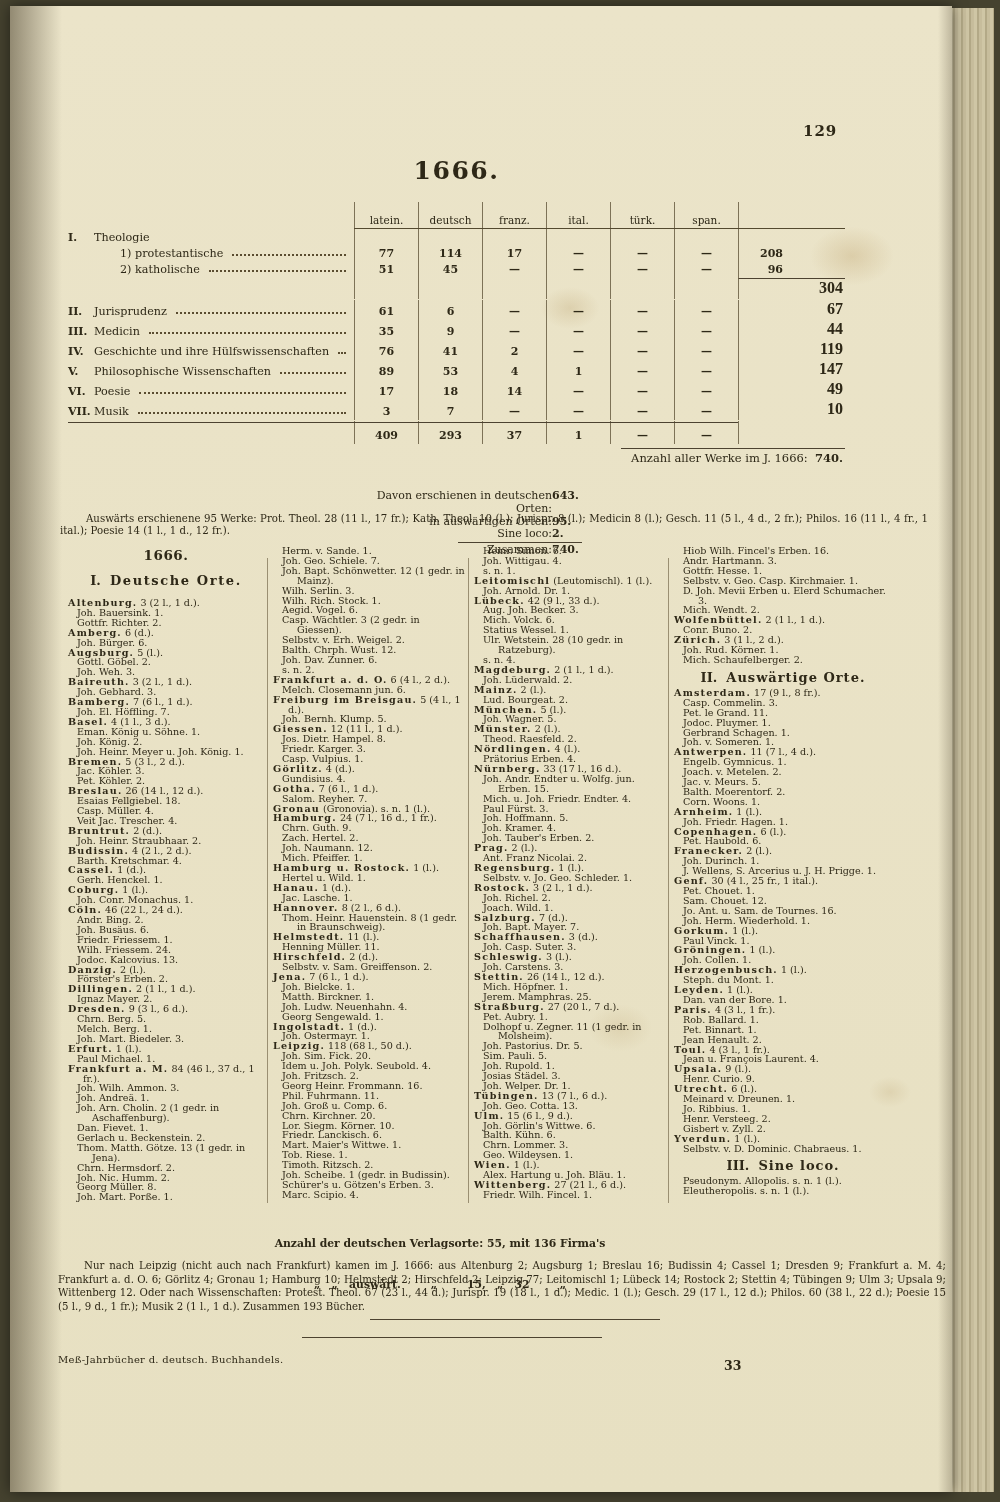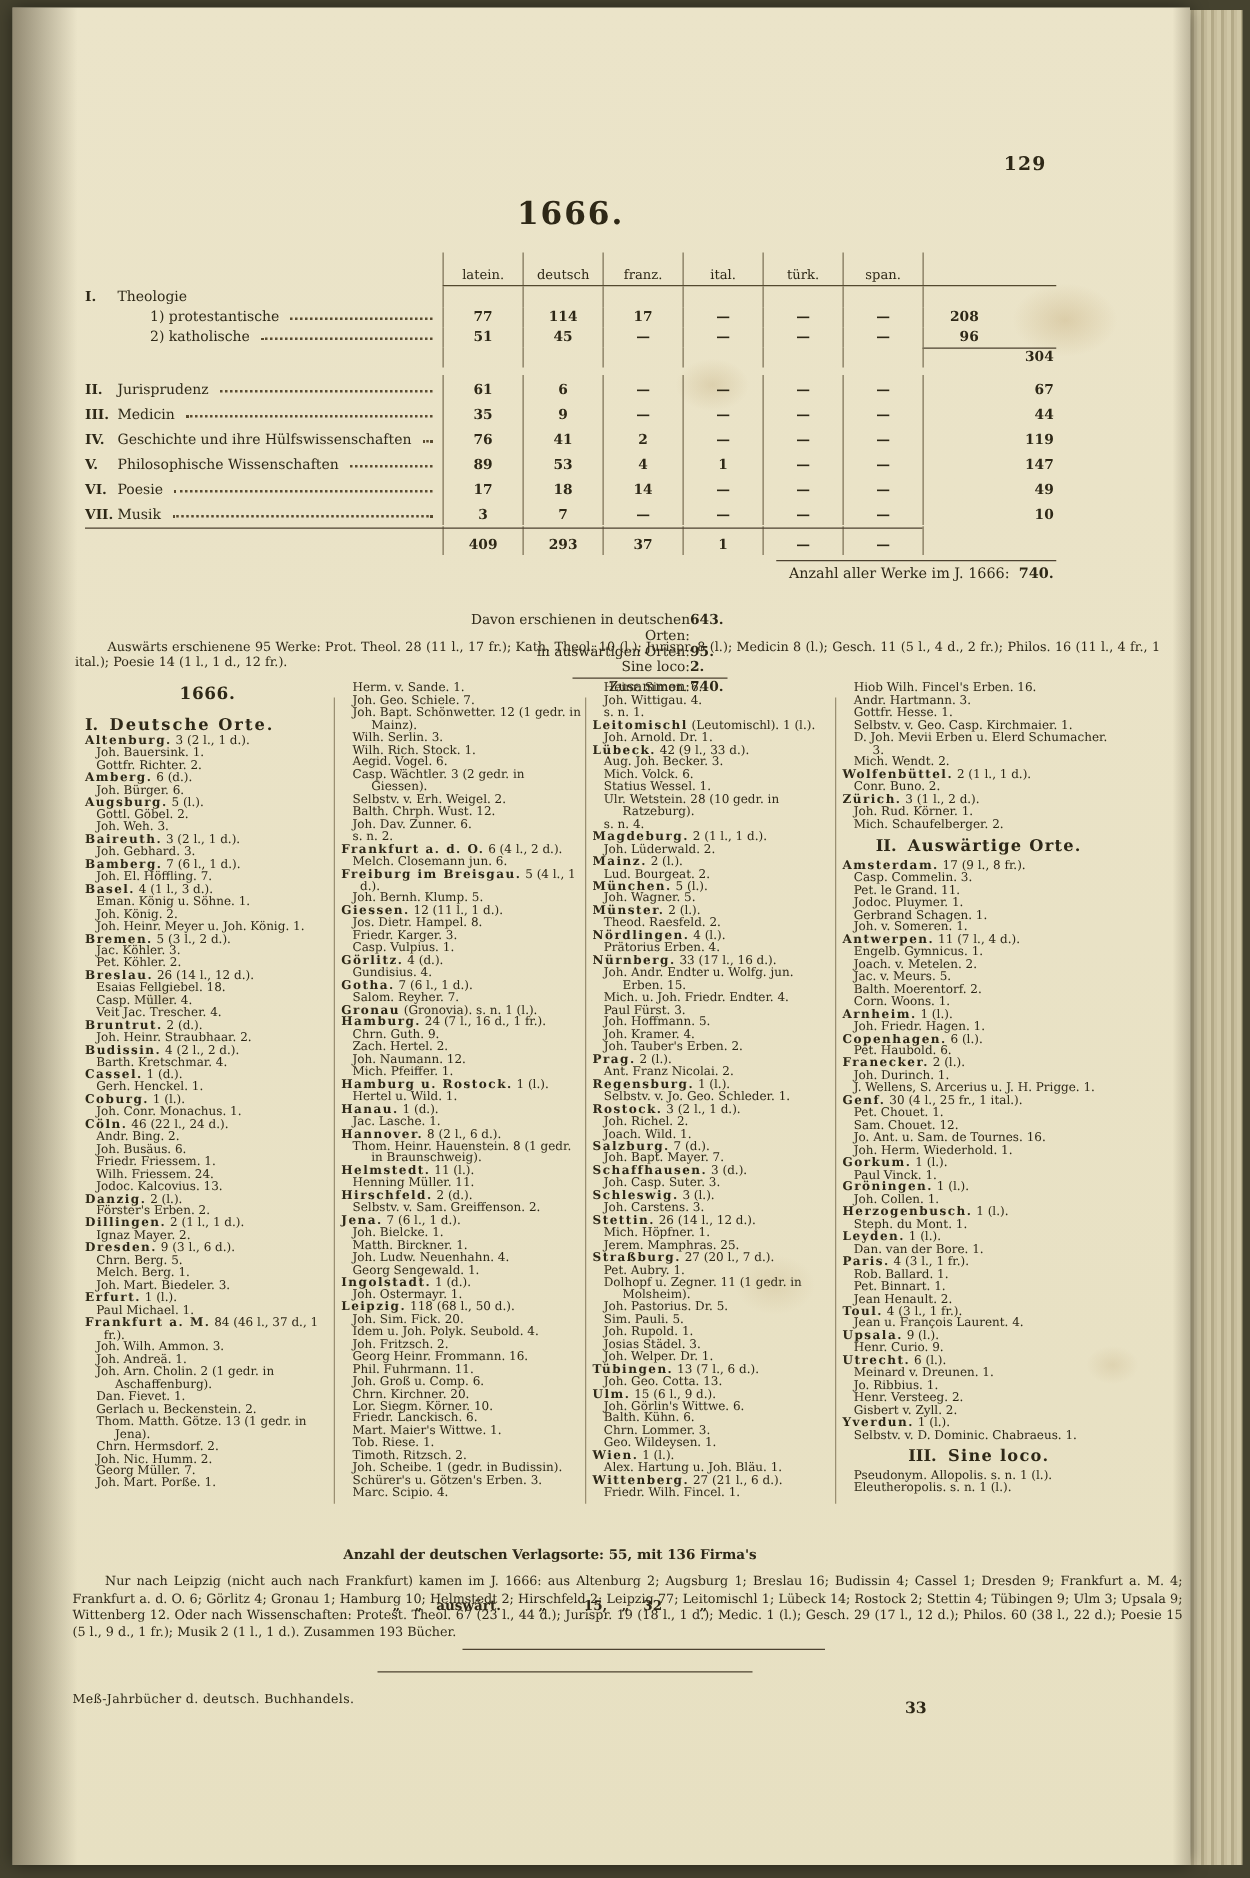--- a/index.html
+++ b/index.html
@@ -32,21 +32,21 @@
   .thead{height:26px;}
   .th{font-weight:400!important;font-size:10.5px!important;padding-bottom:4px;}
   .tnum{font-size:11px;font-weight:700;padding-bottom:2px;}
   .tlabel{font-size:11.2px;padding-bottom:2px;}
   .tlabel .lt{white-space:nowrap;}
   .tlabel.ind .lt{margin-left:26px;}
   .dots{flex:1;border-bottom:2px dotted #5a4c30;margin:0 8px 4px 9px;}
   .tv,.tsub{border-left:1px solid #7d7257;}
   .tv{justify-content:center;font-weight:700;font-size:11px;padding-bottom:2px;}
   .tsub{justify-content:flex-end;font-weight:700;font-size:11px;padding:0 5px 2px 0;}
-  .tgrand{justify-content:flex-end;font-weight:700;font-size:11px;padding:0 2px 2px 0;}
+  .tgrand{justify-content:flex-end;font-weight:700;font-size:16px;padding:0 2px 2px 0;font-family:Liberation Serif, serif;}
   .trow.t1{height:17px;}
   .trow.sub{height:16px;}
   .trow.subtotal{height:16px;margin-bottom:6px;}
   .trow.subtotal .ruled{border-top:1.2px solid #4c4230;}
   .trow.main{height:20px;}
   .trow.totals{height:23px;position:relative;margin-top:1px;}
   .trow.totals::before{content:"";position:absolute;left:0;right:107px;top:1px;border-top:1.3px solid #4c4230;}
   .hrule{height:1.2px;background:#53492f;margin-left:286px;width:491px;}
   .anzahl{text-align:right;margin-top:3px;}
   .anz-inner{display:inline-block;border-top:1.2px solid #4c4230;padding:2px 2px 0 10px;font-size:11.5px;}
@@ -65,21 +65,21 @@
   
   .directory{position:absolute;left:58px;top:540px;width:824px;height:694px;}
   .vr{position:absolute;top:12px;width:1px;height:645px;background:#9a8f72;}
   .vr1{left:199px;}.vr2{left:400px;}.vr3{left:600px;}
   .lcol{position:absolute;top:0;}
   .c1{left:0;width:196px;}
   .c2{left:205px;width:192px;}
   .c3{left:406px;width:191px;}
   .c4{left:606px;width:218px;}
   .col-year{text-align:center;font-weight:700;font-size:13.5px;margin:1px 0 10px;letter-spacing:.5px;}
-  .col-sect{font-weight:700;font-size:13px;}
+  .col-sect{text-align:center;font-weight:700;font-size:13px;margin-bottom:10px;}
   .sect-t{letter-spacing:1.6px;}
   .entry{font-size:9.6px;line-height:9.9px;padding-left:15px;text-indent:-15px;}
   .entry.name{margin-left:9px;}
   .pc{font-weight:700;letter-spacing:1.2px;}
   .lhead{text-align:center;font-weight:700;font-size:13px;margin:5px 0 3px;}
   .lhead-t{letter-spacing:1px;}
 
   
   .vsum{position:absolute;left:150px;top:1204px;width:560px;text-align:center;
         font-size:10.8px;line-height:13.5px;font-weight:600;white-space:pre;}
@@ -362,21 +362,21 @@
         <div class="entry name">Paul Michael. 1.</div>
         <div class="entry place"><span class="pc">Frankfurt a. M.</span><span class="pr">&nbsp;84 (46 l., 37 d., 1 fr.).</span></div>
         <div class="entry name">Joh. Wilh. Ammon. 3.</div>
         <div class="entry name">Joh. Andreä. 1.</div>
         <div class="entry name">Joh. Arn. Cholin. 2 (1 gedr. in Aschaffenburg).</div>
         <div class="entry name">Dan. Fievet. 1.</div>
         <div class="entry name">Gerlach u. Beckenstein. 2.</div>
         <div class="entry name">Thom. Matth. Götze. 13 (1 gedr. in Jena).</div>
         <div class="entry name">Chrn. Hermsdorf. 2.</div>
         <div class="entry name">Joh. Nic. Humm. 2.</div>
-        <div class="entry name">Georg Müller. 7.</div>
+        <div class="entry name">Georg Müller. 8.</div>
         <div class="entry name">Joh. Mart. Porße. 1.</div>
       </div>
     <div class="lcol c2" id="col2">
         <div class="entry name">Herm. v. Sande. 1.</div>
         <div class="entry name">Joh. Geo. Schiele. 7.</div>
         <div class="entry name">Joh. Bapt. Schönwetter. 12 (1 gedr. in Mainz).</div>
         <div class="entry name">Wilh. Serlin. 3.</div>
         <div class="entry name">Wilh. Rich. Stock. 1.</div>
         <div class="entry name">Aegid. Vogel. 6.</div>
         <div class="entry name">Casp. Wächtler. 3 (2 gedr. in Giessen).</div>

